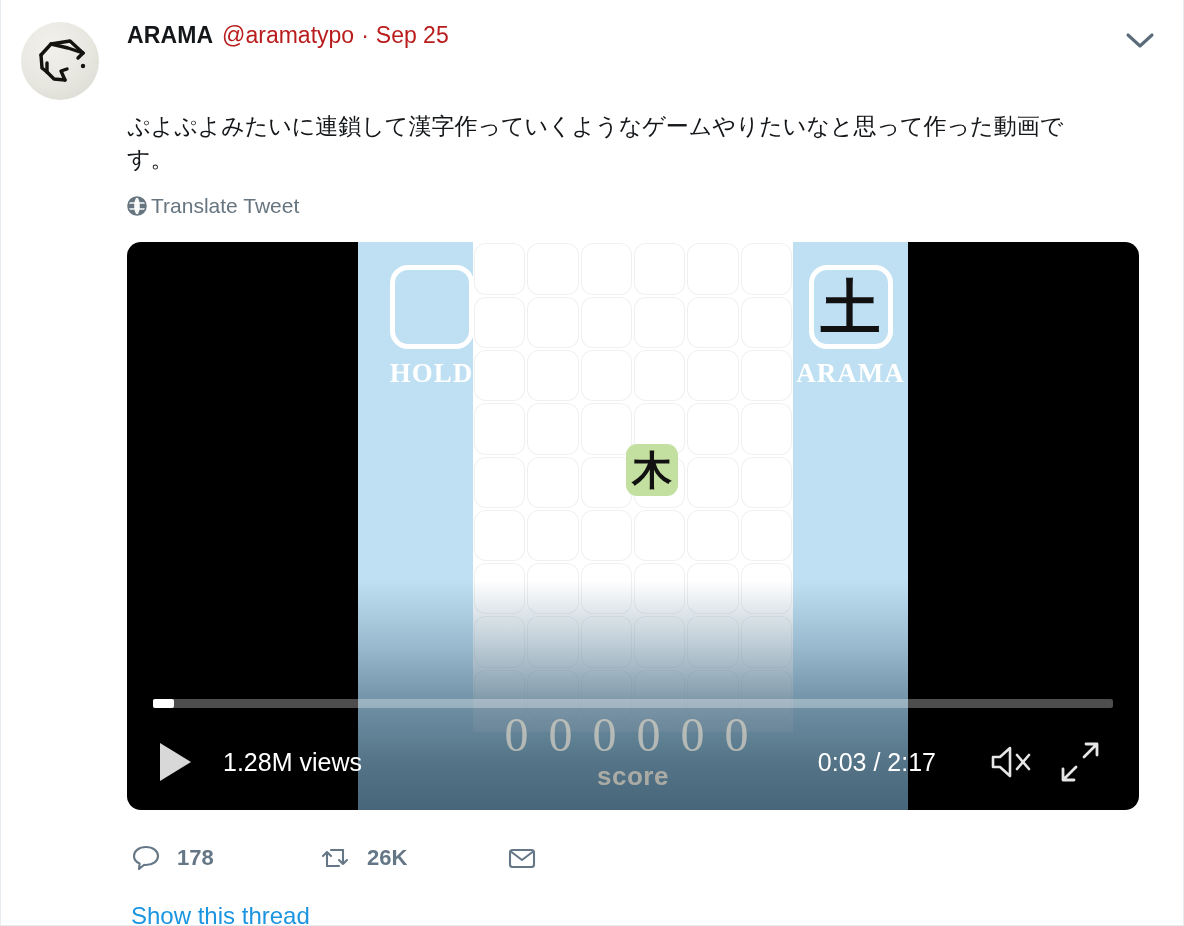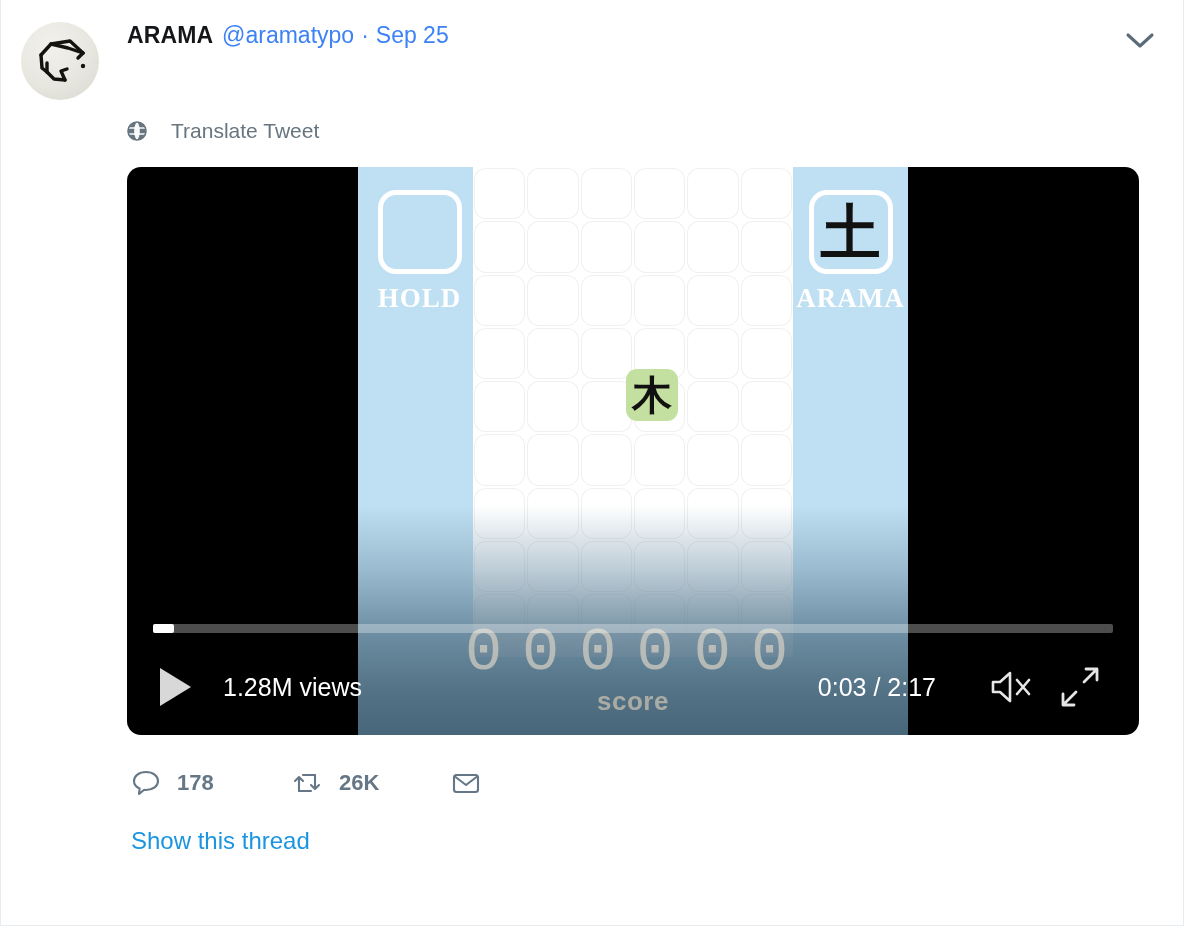--- a/index.html
+++ b/index.html
@@ -67,21 +67,21 @@
     white-space: nowrap;
   }
   .display-name {
     font-size: 23px;
     font-weight: bold;
     color: #14171a;
     letter-spacing: .1px;
   }
   .handle, .sep, .date {
     font-size: 23px;
-    color: #3b82f6;
+    color: #b91c1c;
     font-weight: normal;
   }
   .handle { margin-left: 9px; }
   .sep { margin: 0 7px; }
 
   .caret-btn {
     position: absolute;
     right: 26px;
     top: 24px;
     width: 34px;
@@ -106,21 +106,21 @@
   .translate-row {
     display: flex;
     align-items: center;
     margin-top: 17px;
     height: 28px;
   }
   .globe-icon { width: 20px; height: 20px; display:block; }
   .translate-label {
     font-size: 21px;
     color: #66757f;
-    margin-left: 24px;
+    margin-left: 4px;
   }
 
   
   .video-wrap {
     position: relative;
     margin-top: 22px;
     margin-left: 0;
     width: 1012px;
     height: 568px;
     border-radius: 14px;
@@ -137,21 +137,21 @@
     background: #bfe0f2;
     overflow: hidden;
   }
   .side-panel {
     position: absolute;
     top: 0;
     width: 115px;
     height: 568px;
     background: #bfe0f2;
   }
-  .side-panel.left { left: 4px; }
+  .side-panel.left { left: 16px; }
   .side-panel.right { right: 0; }
 
   .piece-box {
     position: absolute;
     top: 23px;
     left: 50%;
     transform: translateX(-50%);
     width: 84px;
     height: 84px;
     border: 5px solid #ffffff;
@@ -248,22 +248,22 @@
   .score-wrap {
     position: absolute;
     left: 0;
     right: 0;
     bottom: 18px;
     z-index: 5;
     text-align: center;
     pointer-events: none;
   }
   .score-digits {
-    font-family: Liberation Mono, monospace;
-    font-size: 62px;
+    font-family: Liberation Serif, serif;
+    font-size: 48px;
     color: rgba(214,208,196,0.72);
     letter-spacing: 20px;
     padding-left: 7px;
     line-height: 1;
   }
   .score-label {
     font-family: Liberation Sans, sans-serif;
     font-weight: bold;
     font-size: 26px;
     color: rgba(196,188,174,0.78);
@@ -331,20 +331,21 @@
   }
 
   
   .actions {
     display: flex;
     align-items: center;
     margin-top: 26px;
     margin-left: 4px;
     height: 44px;
     max-width: 560px;
+    gap: 28px;
   }
   .action {
     display: flex;
     align-items: center;
     width: 160px;
   }
   .action:last-child { width: auto; }
   .action-count {
     font-size: 22px;
     font-weight: bold;
@@ -394,20 +395,21 @@
     </div>
   </div>
 
   <div class="caret-btn">
     <svg width="30" height="18" viewBox="0 0 30 18">
       <path d="M3 3 L15 14 L27 3" fill="none" stroke="#5b6b7a" stroke-width="3.1" stroke-linecap="round" stroke-linejoin="round"></path>
     </svg>
   </div>
 
   <div style="padding-left:106px;">
+    <div class="tweet-text">ぷよぷよみたいに連鎖して漢字作っていくようなゲームやりたいなと思って作った動画です。</div>
 
     <div class="translate-row">
       <svg class="globe-icon" viewBox="0 0 20 20">
         <circle cx="10" cy="10" r="9" fill="#66757f"></circle>
         <path d="M10 1 C6.2 4 6.2 16 10 19 C13.8 16 13.8 4 10 1 Z" fill="#ffffff" opacity="0.95"></path>
         <path d="M1.6 7 H18.4 M1.6 13 H18.4" stroke="#ffffff" stroke-width="1.3" opacity="0.95"></path>
         <circle cx="10" cy="10" r="9" fill="none" stroke="#66757f" stroke-width="1.6"></circle>
       </svg>
       <span class="translate-label">Translate Tweet</span>
     </div>

